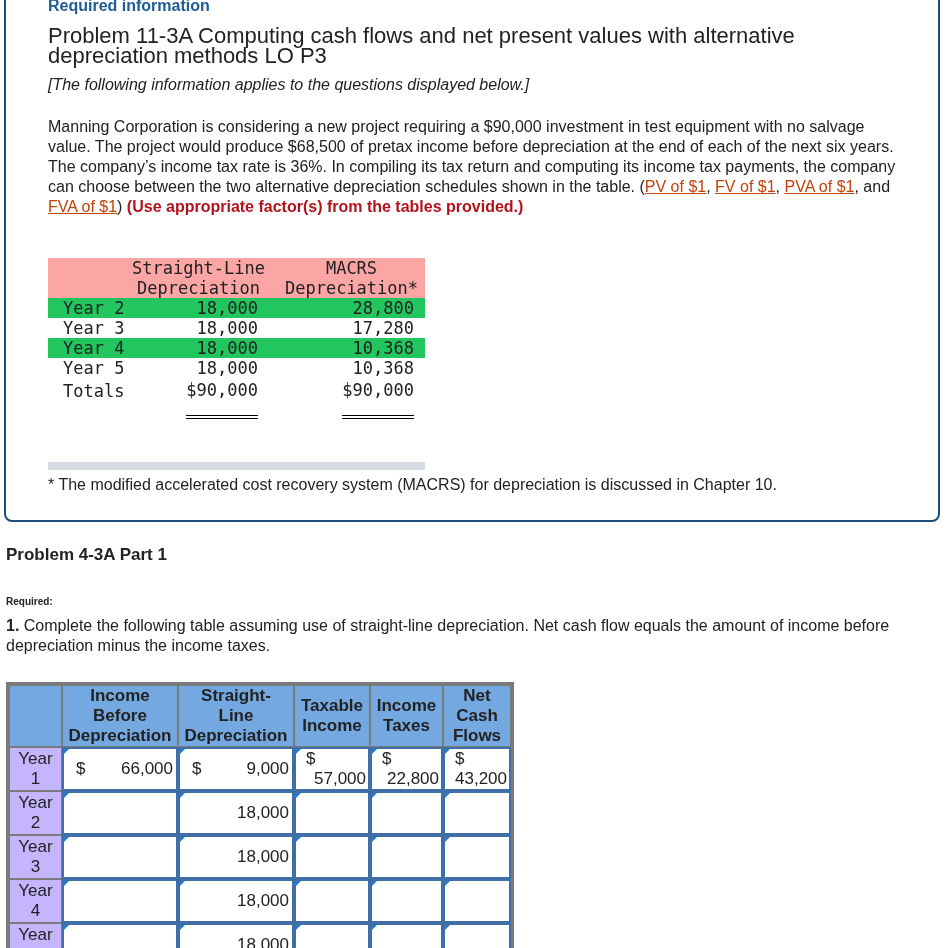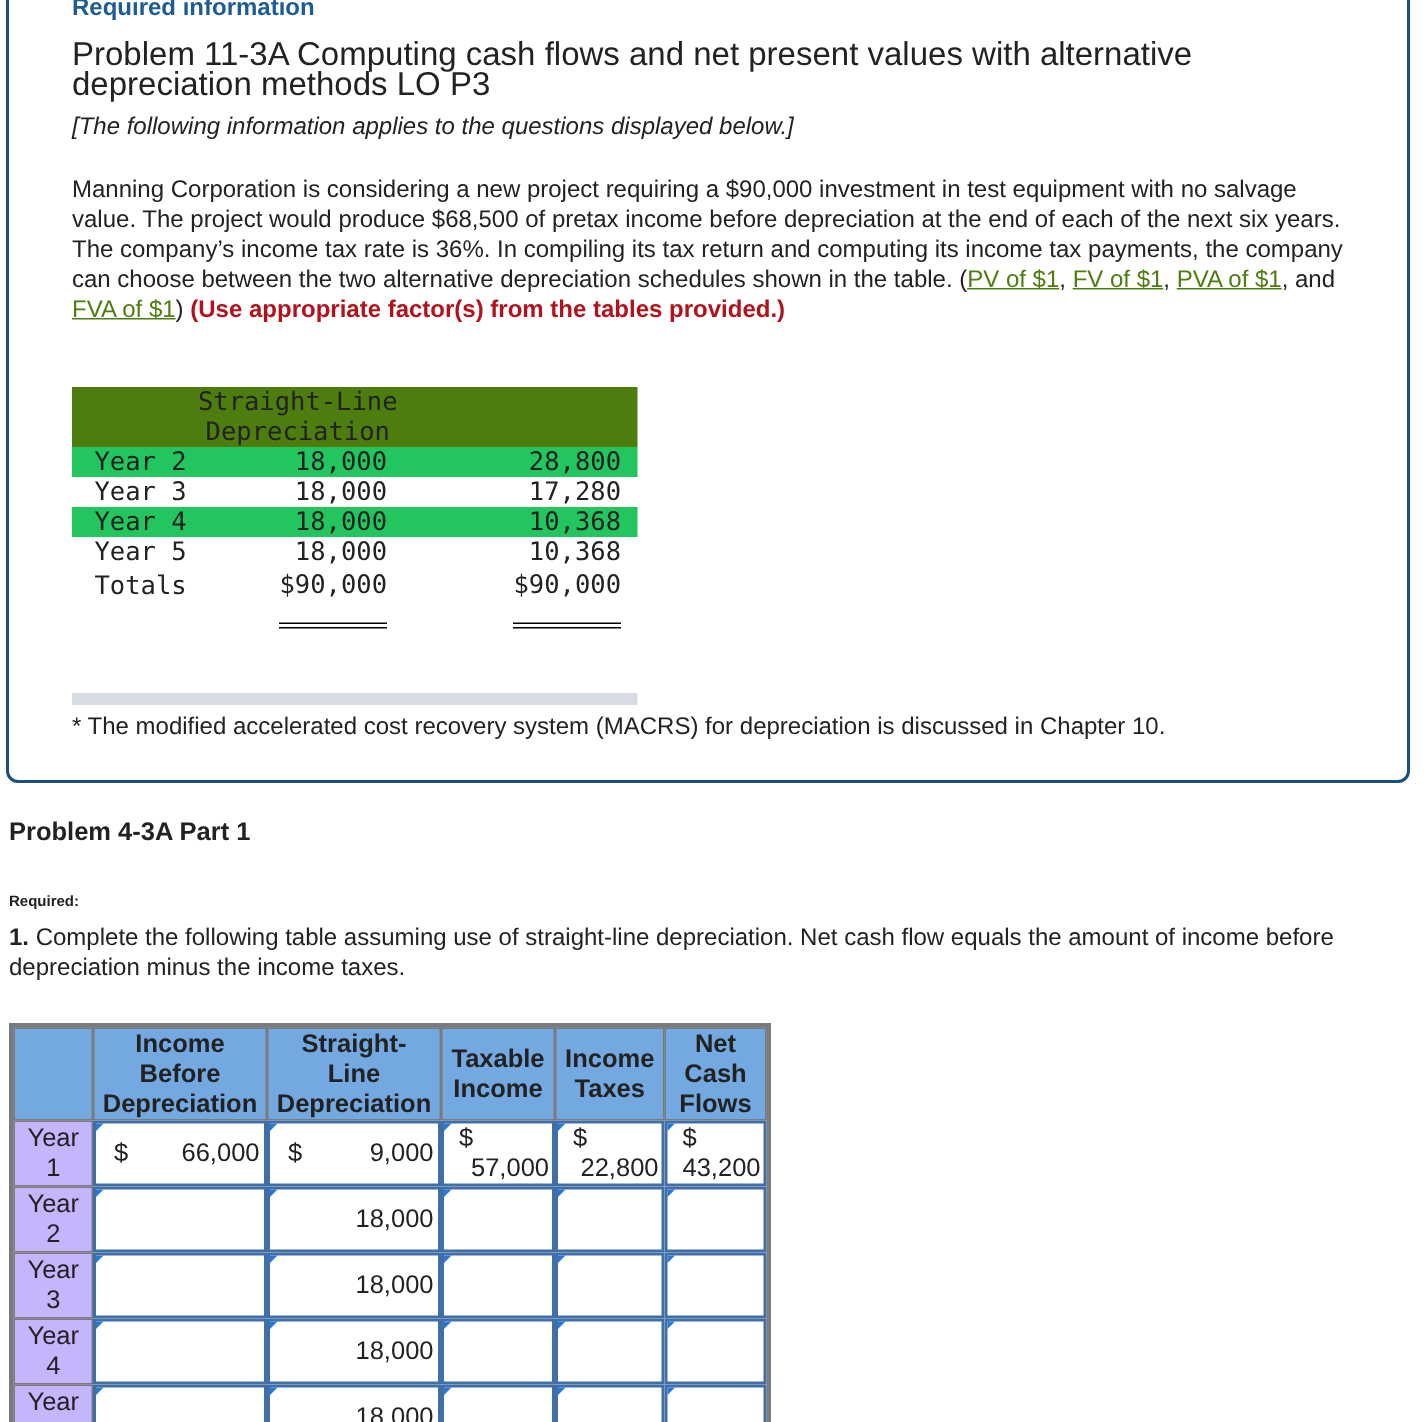--- a/index.html
+++ b/index.html
@@ -4,25 +4,25 @@
 <style>
   html, body { margin:0; padding:0; background:#fff; }
   body { width:952px; height:948px; overflow:hidden; position:relative;
          font-family:"Liberation Sans", sans-serif; color:#222; }
   .info-box { position:absolute; left:4px; top:-12px; width:936px; height:534px;
               border:2px solid #1d4f7c; border-radius:8px; box-sizing:border-box; }
   .req-info { position:absolute; left:48px; top:-3px; font-size:16px; font-weight:bold; color:#1d5c94; }
   .prob-title { position:absolute; left:48px; top:26px; width:850px; font-size:22px; font-weight:normal; line-height:20px; color:#222; }
   .italic-note { position:absolute; left:48px; top:76px; font-size:16px; font-style:italic; }
   .para { position:absolute; left:48px; top:117px; width:860px; font-size:16px; line-height:20px; }
-  .para a { color:#4d7c0f; text-decoration:underline; }
+  .para a { color:#c2410c; text-decoration:underline; }
   .para .red { color:#b3121c; font-weight:bold; }
 
   .dep-table { position:absolute; left:48px; top:258px; width:377px; font-family:"DejaVu Sans Mono", monospace; font-size:17px; }
-  .dep-head { background:#4d7c0f; height:40px; position:relative; }
+  .dep-head { background:#fca5a5; height:40px; position:relative; }
   .dep-head span { position:absolute; line-height:20px; white-space:pre; text-align:center; }
   .dep-row { height:20px; position:relative; line-height:20px; }
   .dep-row.alt { background:#22c55e; }
   .dep-row span { position:absolute; white-space:pre; }
   .c0 { left:15px; }
   .c1 { right:167px; }
   .c2 { right:11px; }
   .ul1 { border-bottom:2px solid #000; }
   .dbl { border-bottom:4px double #000; padding-bottom:13px; }
   .dep-foot { background:#d7dbe3; height:8px; position:absolute; top:204px; left:0; width:377px; }
@@ -53,20 +53,22 @@
 <div class="italic-note">[The following information applies to the questions displayed below.]</div>
 
 <div class="para">
   <span>Manning Corporation is considering a new project requiring a $90,000 investment in test equipment with no salvage value. The project would produce $68,500 of pretax income before depreciation at the end of each of the next six years. The company’s income tax rate is 36%. In compiling its tax return and computing its income tax payments, the company can choose between the two alternative depreciation schedules shown in the table. (</span><a href="#">PV of $1</a><span>, </span><a href="#">FV of $1</a><span>, </span><a href="#">PVA of $1</a><span>, and </span><a href="#">FVA of $1</a><span>) </span><span class="red">(Use appropriate factor(s) from the tables provided.)</span>
 </div>
 
 <div class="dep-table">
   <div class="dep-head">
     <span style="left:78px;top:0;width:145px;">Straight-Line
 Depreciation</span>
+    <span style="left:231px;top:0;width:145px;">MACRS
+Depreciation*</span>
   </div>
   <div class="dep-row alt">
       <span class="c0">Year 2</span>
       <span class="c1">18,000</span>
       <span class="c2">28,800</span>
     </div>
   <div class="dep-row">
       <span class="c0">Year 3</span>
       <span class="c1">18,000</span>
       <span class="c2">17,280</span>

